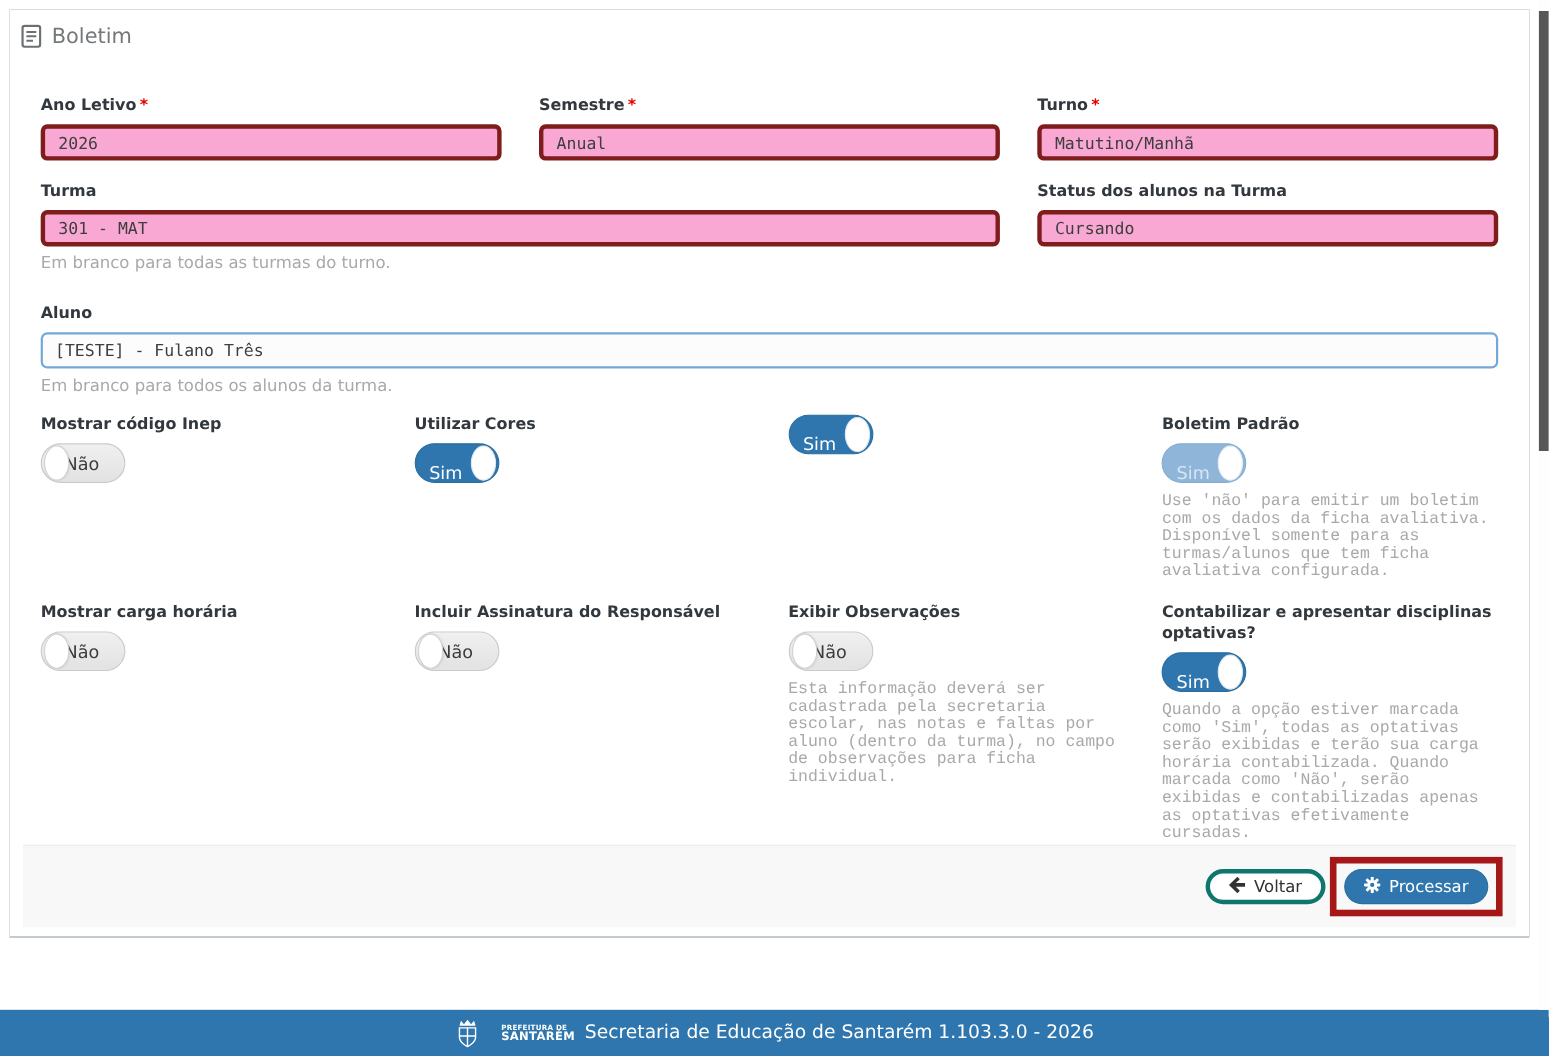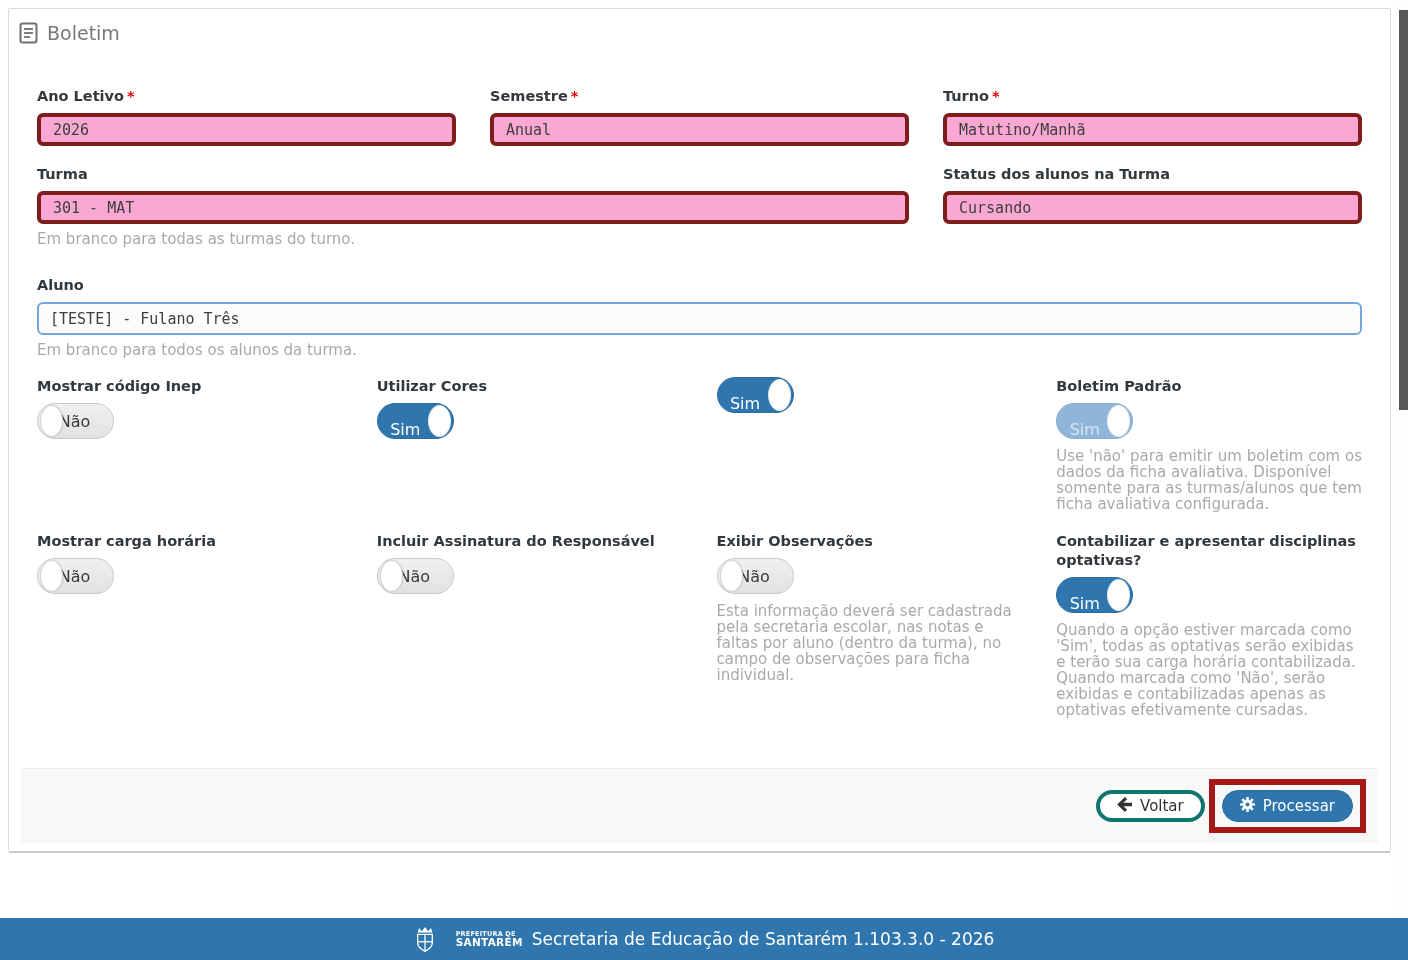--- a/index.html
+++ b/index.html
@@ -30,21 +30,21 @@
   .req { color:#e60000; margin-left:3px; }
   .input {
     height:33px; box-sizing:border-box; background:#f9a8d4;
     border:4px solid #7f1d1d; border-radius:6px; padding:5px 12px;
     font-family:"DejaVu Sans Mono","Liberation Mono",monospace;
     font-size:15px; color:#3e3e3e; display:flex; align-items:center;
     overflow:hidden; white-space:nowrap;
   }
   .input.focus { background:#fcfcfc; border:2px solid #74a8d8; padding:4px 11px; }
   .helper { color:#a9a9a9; font-size:15px; margin-top:6px; line-height:18px; }
-  .helper.tight { line-height:16px; margin-top:9px; }
+  .helper.tight { line-height:16px; margin-top:9px;font-family:Liberation Mono, monospace; }
   
   .toggle {
     position:relative; width:77px; height:36px; border-radius:18px;
     font-size:16px; display:flex; align-items:center; justify-content:center;
     box-sizing:border-box; cursor:pointer; user-select:none;
   }
   .toggle .knob {
     position:absolute; top:1px; width:23px; height:32px; background:#fff;
     border-radius:50%; box-sizing:border-box;
   }

